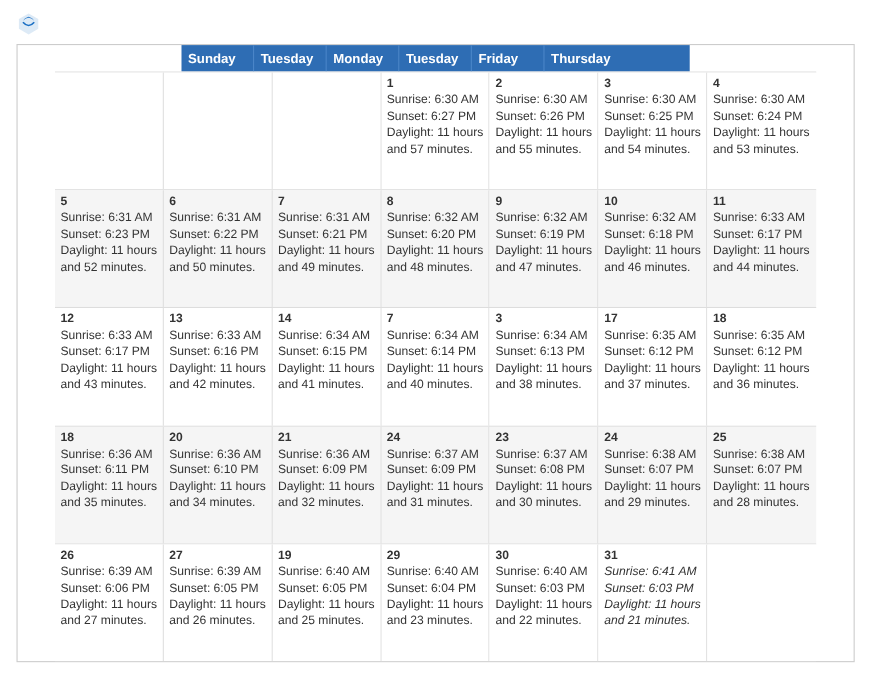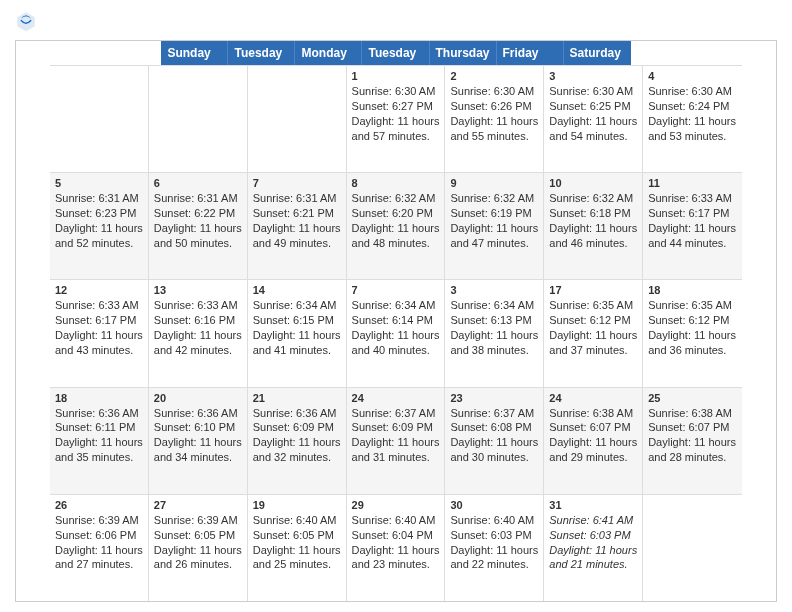--- a/index.html
+++ b/index.html
@@ -130,23 +130,22 @@
       <div class="location"></div>
     </div>
   </div>
 
   <div class="calendar">
     <div class="cal-header">
     <div class="cal-header-cell">Sunday</div>
         <div class="cal-header-cell">Tuesday</div>
         <div class="cal-header-cell">Monday</div>
         <div class="cal-header-cell">Tuesday</div>
+        <div class="cal-header-cell">Friday</div>
         <div class="cal-header-cell">Thursday</div>
-        <div class="cal-header-cell">Friday</div>
-        <div class="cal-header-cell">Saturday</div>
       </div>
     <div class="cal-body">
     <div class="cal-row">
           <div class="cal-cell"></div>
           <div class="cal-cell"></div>
           <div class="cal-cell"></div>
           <div class="cal-cell">
             <div class="day-num">1</div>
             <div class="cell-info" style="white-space: pre-line;">Sunrise: 6:30 AM
 Sunset: 6:27 PM

